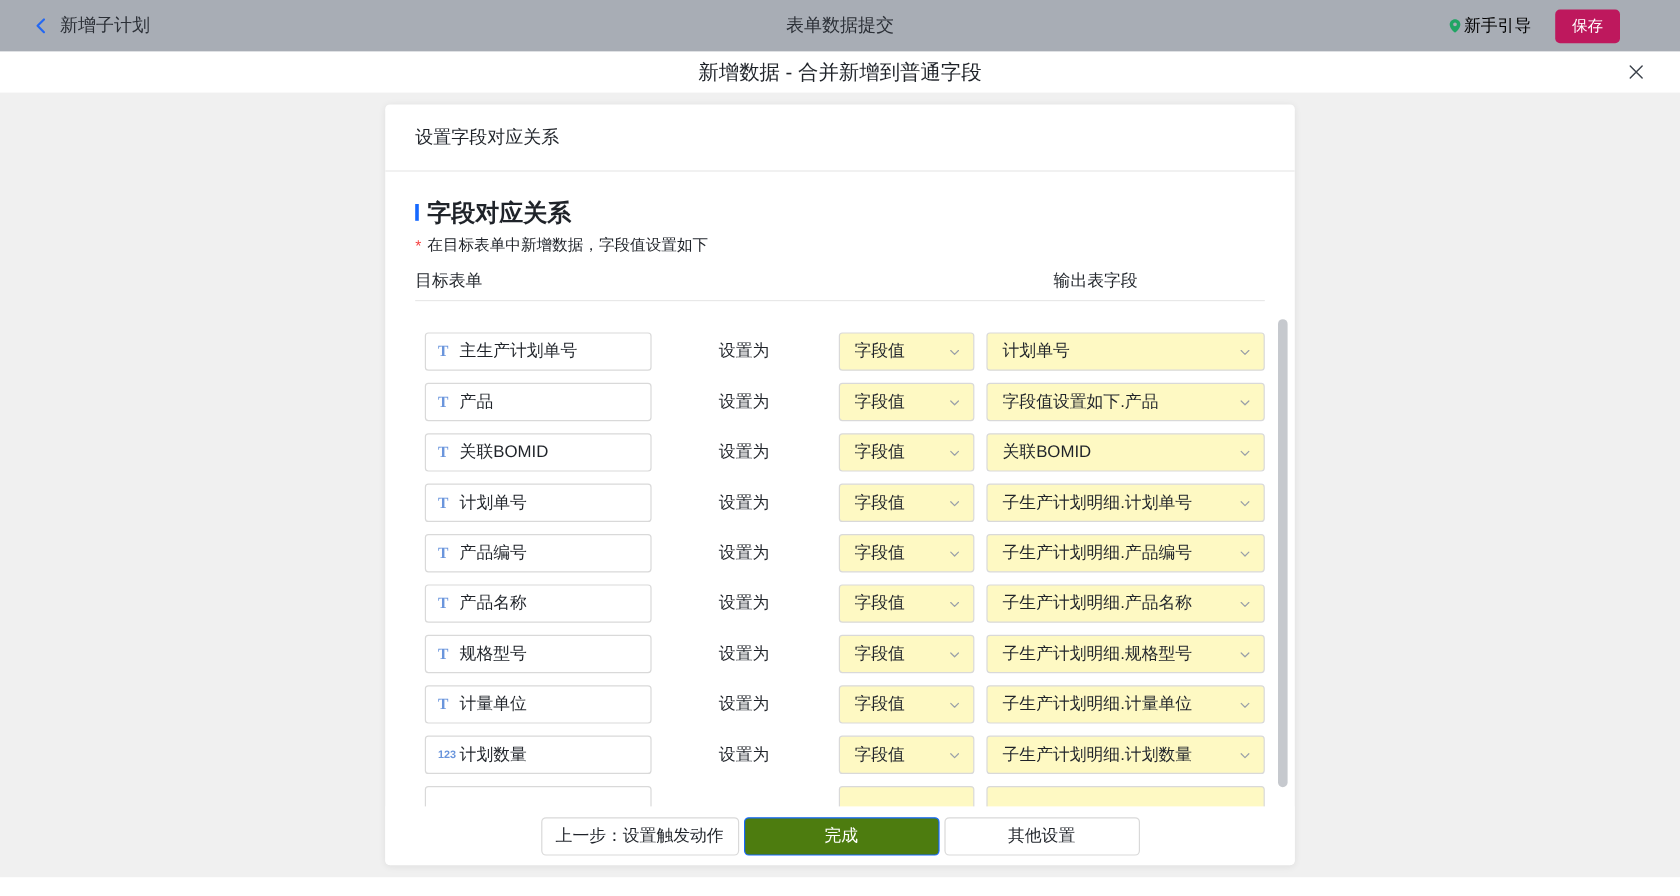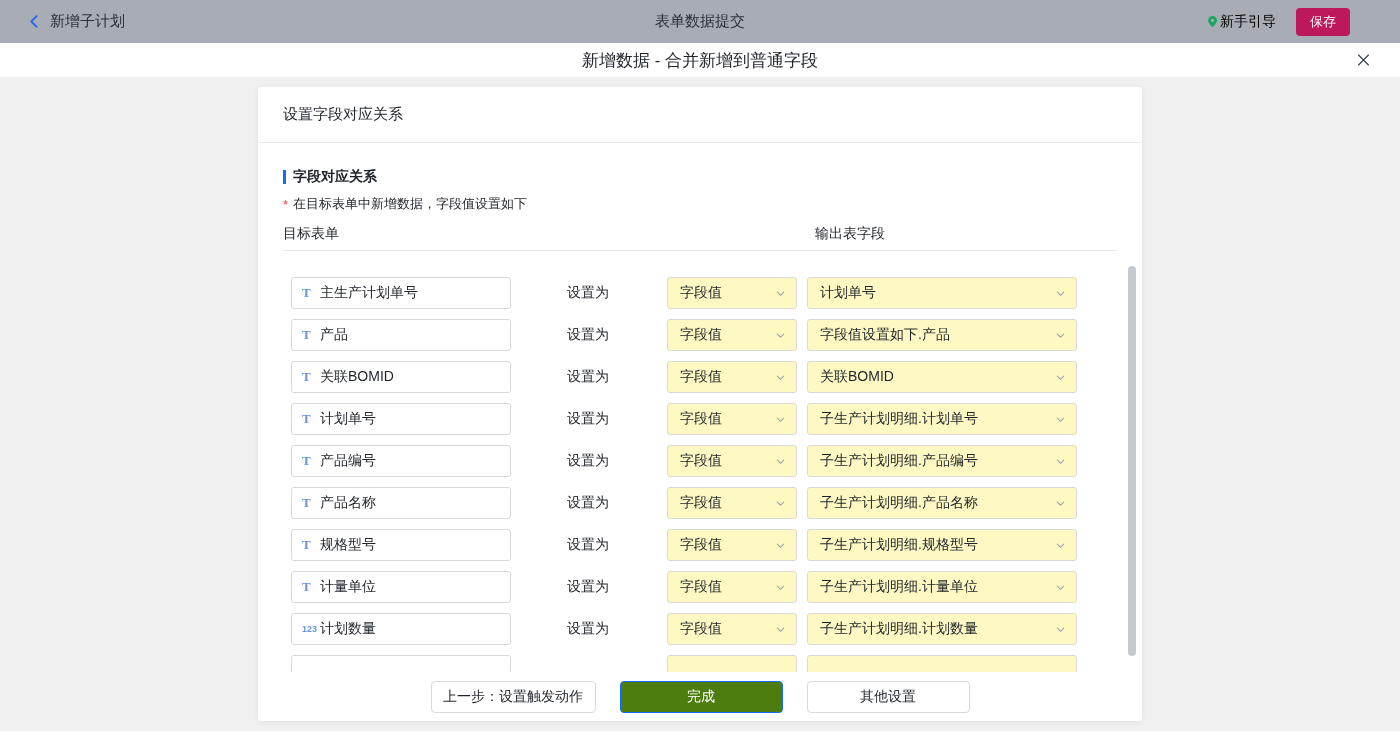--- a/index.html
+++ b/index.html
@@ -33,30 +33,30 @@
     display:flex; align-items:center; justify-content:center;
   }
   .modal-title { font-size:17px; font-weight:500; }
   .close-btn {
     position:absolute; right:24px; top:50%; transform:translateY(-50%);
     background:none; border:none; padding:4px; display:flex; cursor:pointer;
   }
   
   .page { height:654px; background:#f0f0f0; overflow:hidden; }
   .card {
-    width:884px; height:634px; margin:10px auto 0; background:#fff;
+    width:758px; height:634px; margin:10px auto 0; background:#fff;
     border-radius:4px; box-shadow:0 1px 6px rgba(0,0,0,.07);
     position:relative; overflow:hidden;
   }
   .card-header {
     height:56px; display:flex; align-items:center; padding:0 25px;
     border-bottom:1px solid #e8e8e8; font-size:15px;
   }
   .card-body { height:578px; padding:26px 25px 0; overflow:hidden; }
-  .section-title { display:flex; align-items:center; height:16px; margin-bottom:10px; font-size:14px; font-weight:bold; }
+  .section-title { display:flex; align-items:center; height:16px; margin-bottom:10px; font-size:20px; font-weight:bold; }
   .blue-bar { width:3px; height:14px; background:#1669ff; margin-right:7px; }
   .hint { height:18px; margin-bottom:12px; font-size:13px; display:flex; align-items:center; }
   .req { color:#f53f3f; margin-right:5px; font-size:13px; }
   .col-header { position:relative; height:26px; border-bottom:1px solid #e8e8e8; font-size:14px; }
   .col-target { position:absolute; left:0; top:0; }
   .col-output { position:absolute; left:532px; top:0; }
   .rows { margin-top:26px; }
   .row { display:flex; align-items:center; height:32px; margin-bottom:10px; padding-left:8px; }
   .target-box {
     width:220px; height:32px; border:1px solid #d9d9d9; border-radius:3px;
@@ -76,21 +76,21 @@
   .select-type { width:130px; }
   .select-output { width:270px; margin-left:10px; }
   .select-text { flex:1; font-size:14px; white-space:nowrap; overflow:hidden; }
   .chev { flex:none; }
   .scroll-thumb {
     position:absolute; right:6px; top:179px; width:8px; height:390px;
     background:#c6c9ce; border-radius:4px; z-index:3; cursor:pointer;
   }
   .card-footer {
     position:absolute; left:0; right:0; bottom:0; height:49px; background:#fff;
-    display:flex; align-items:center; justify-content:center; gap:24px; z-index:2;
+    display:flex; align-items:center; justify-content:center; gap:4px; z-index:2;
   }
   .btn { height:32px; border-radius:4px; font-size:14px; cursor:pointer; font-family:inherit; }
   .btn.ghost { background:#fff; border:1px solid #d9d9d9; color:#1f2329; }
   .btn.primary { background:#4d7c0f; border:1px solid #1669ff; color:#fff; }
   .btn-prev { width:165px; }
   .btn-done { width:163px; }
   .btn-other { width:163px; }
 </style>
 </head>
 <body>

